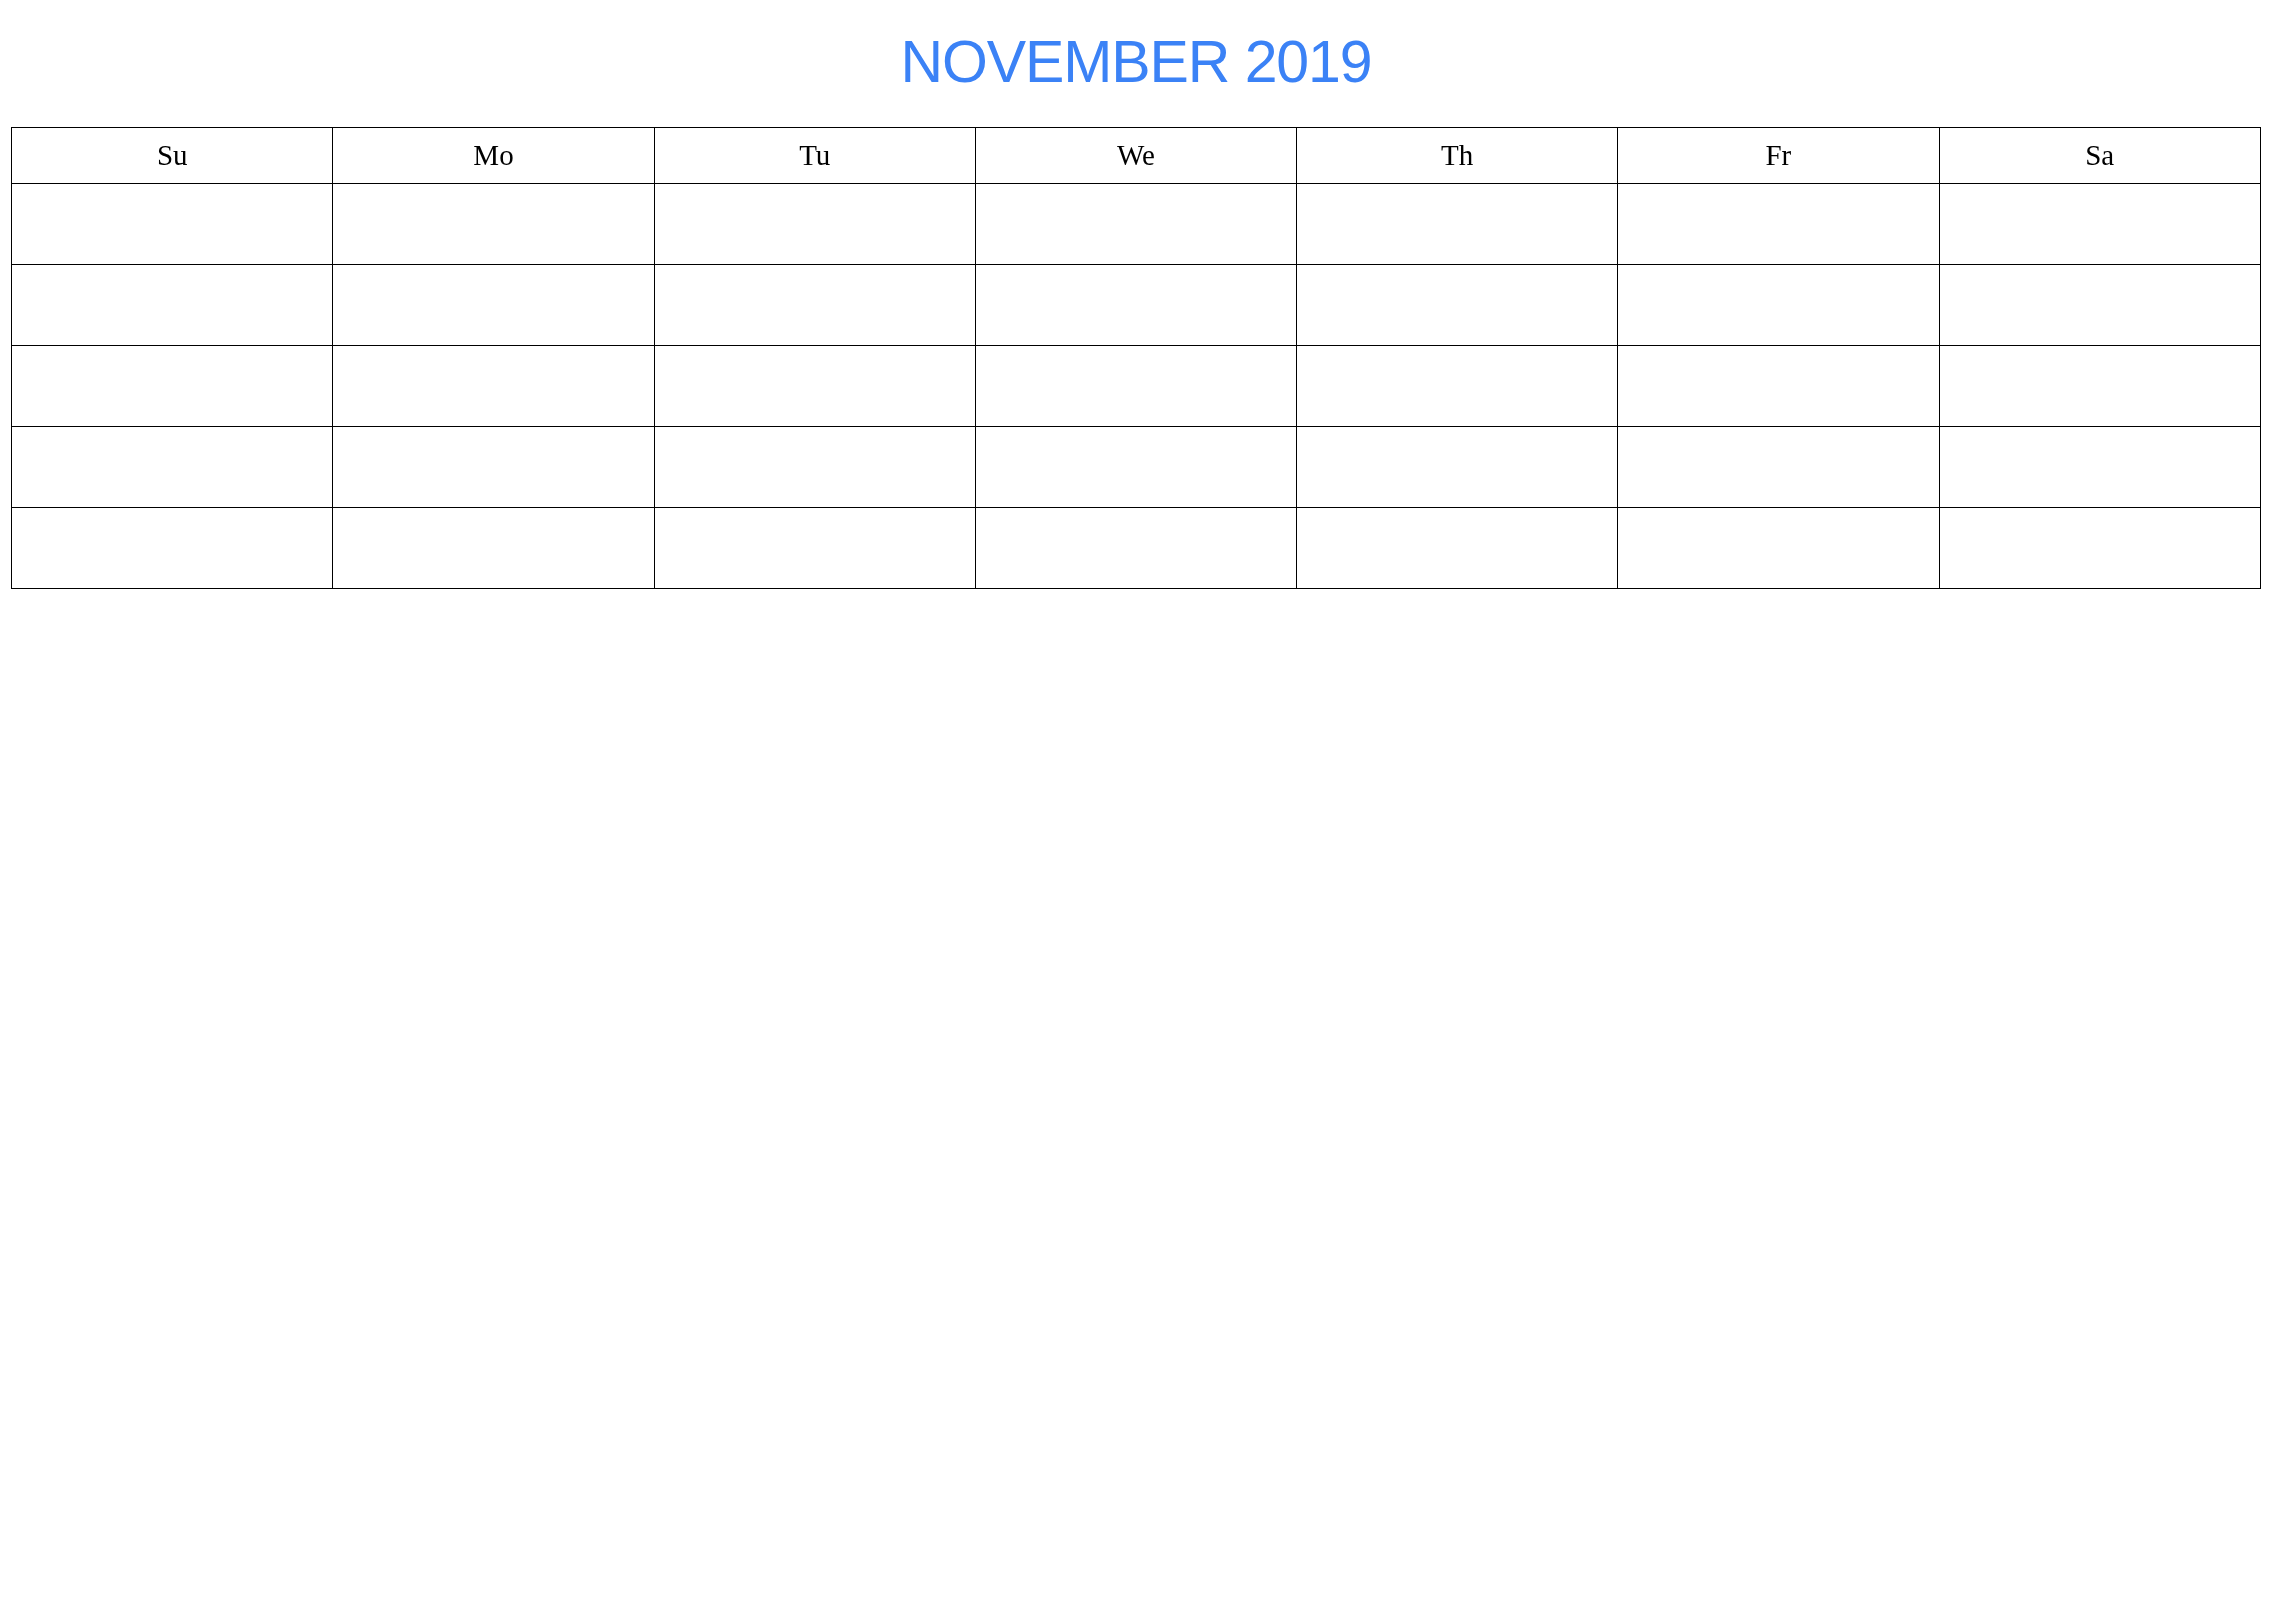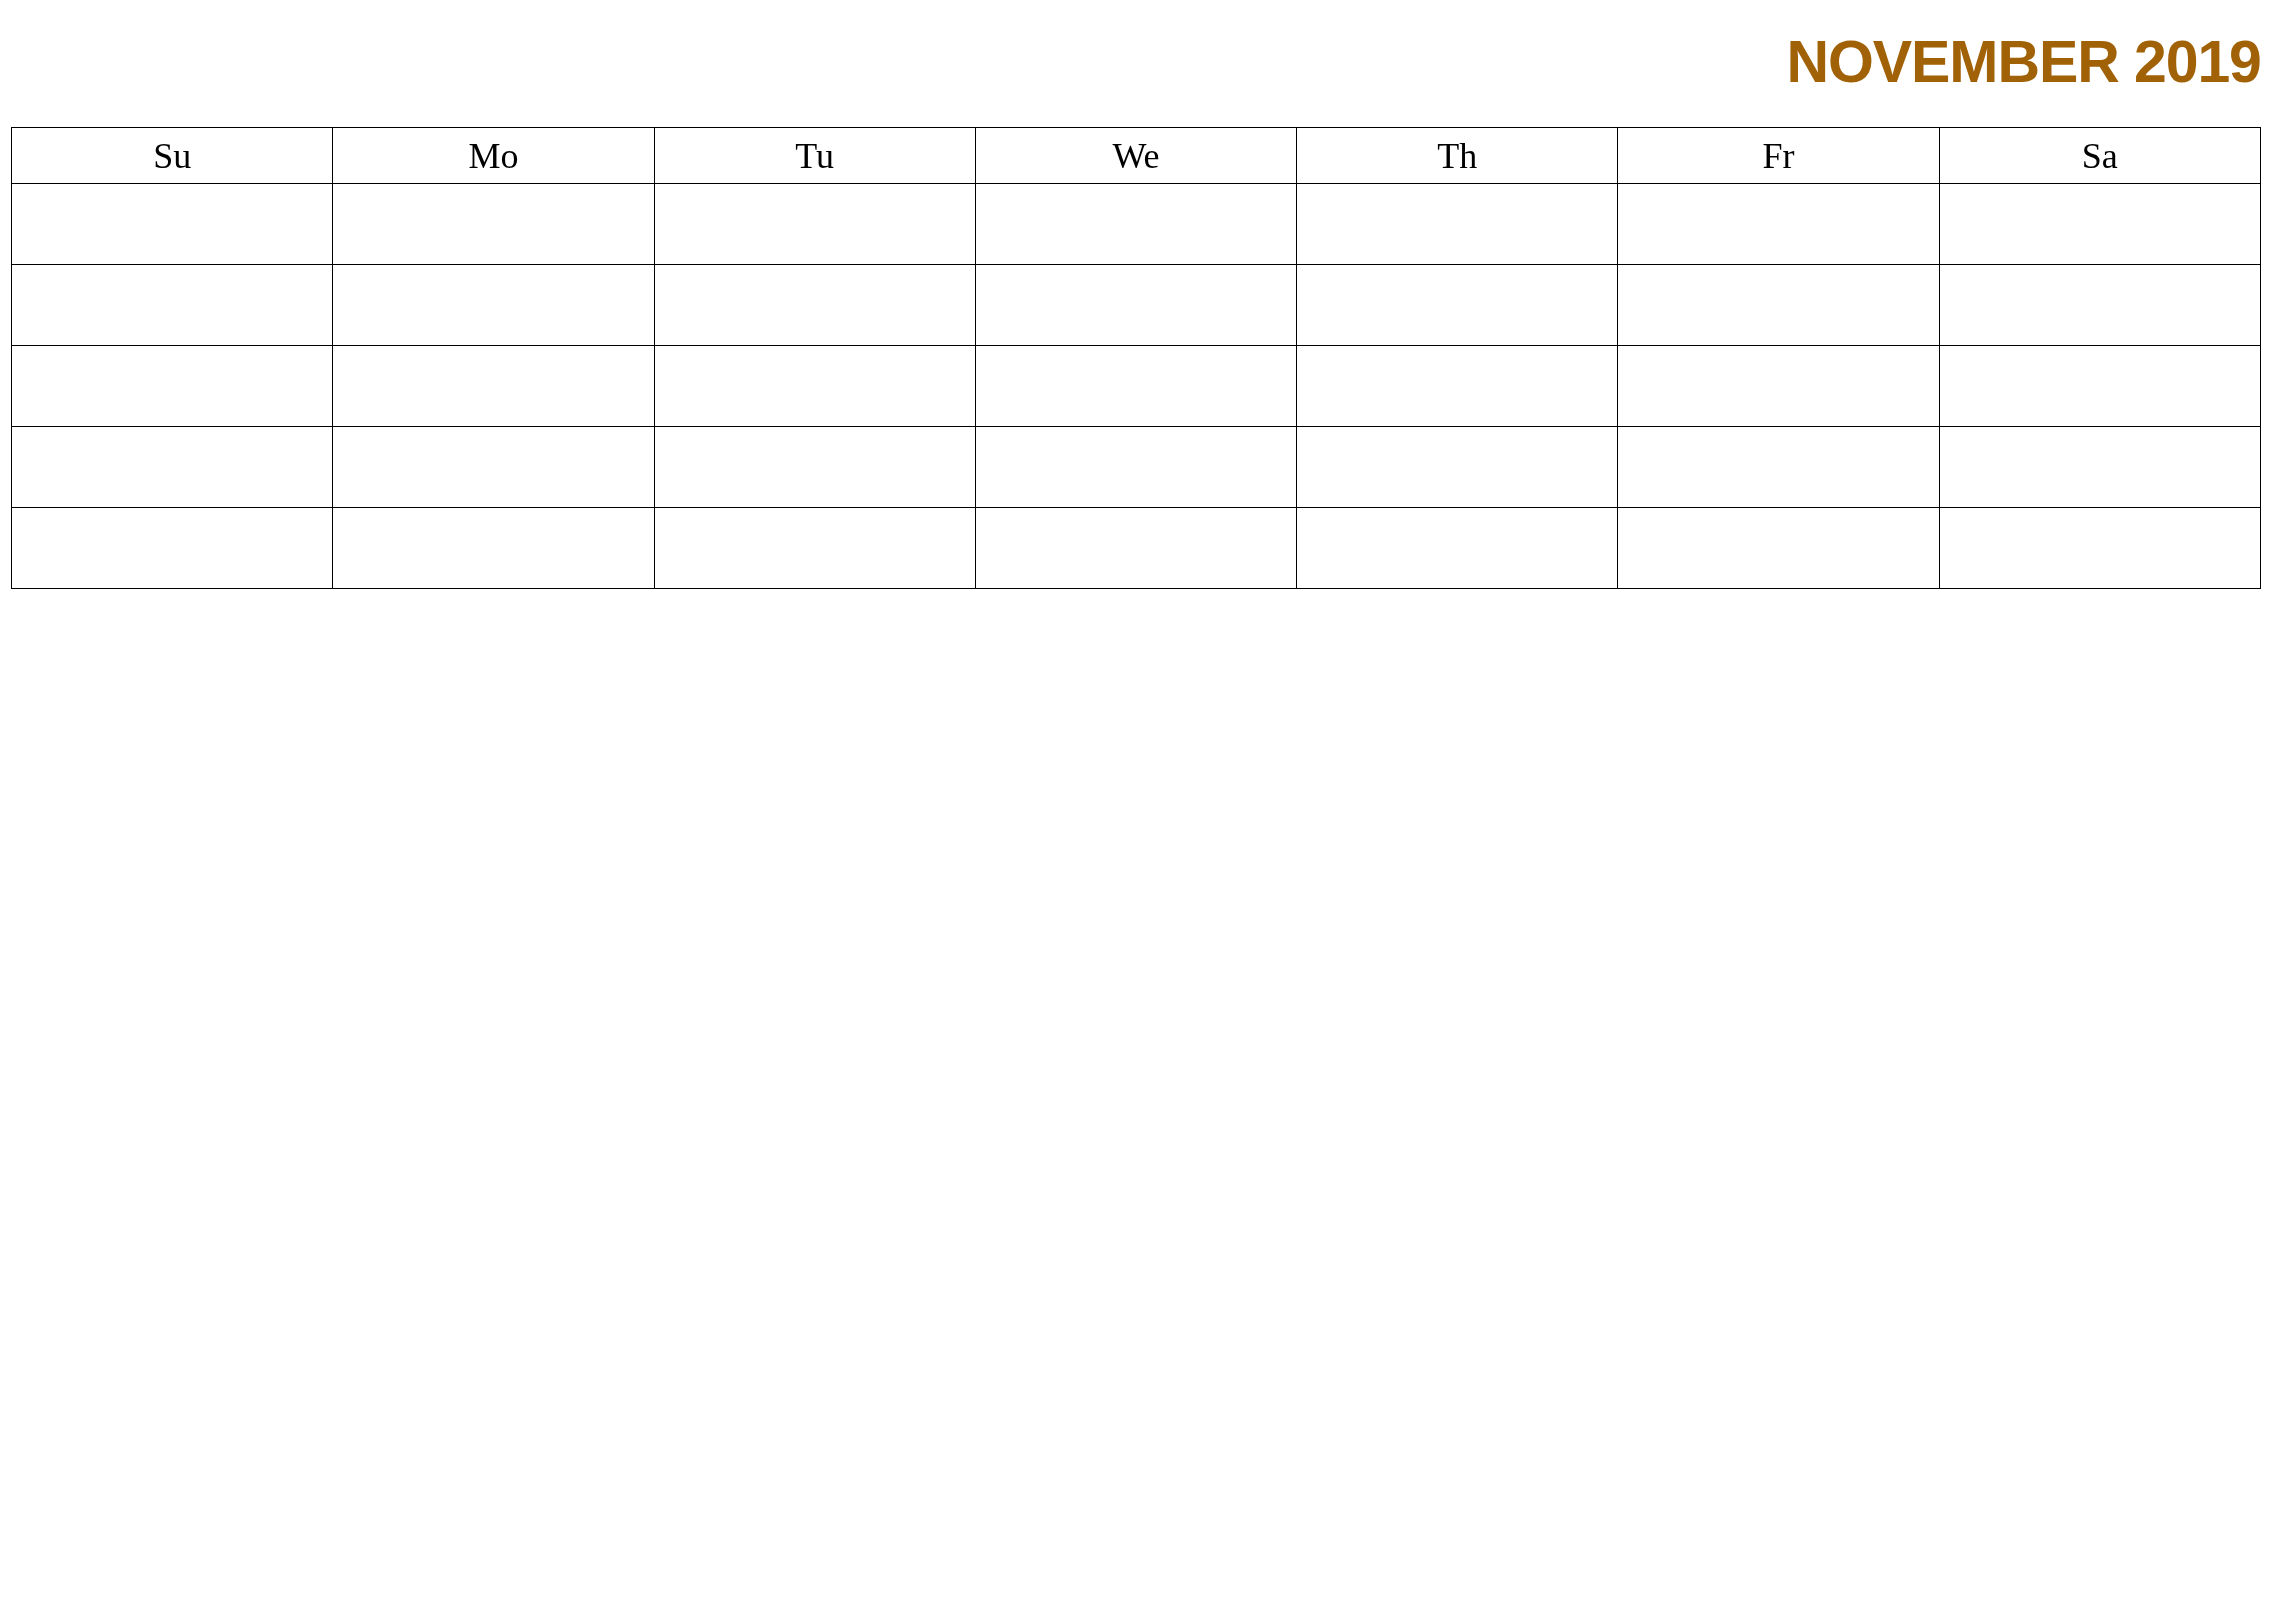--- a/index.html
+++ b/index.html
@@ -7,42 +7,42 @@
       padding: 0;
       box-sizing: border-box;
     }
     body {
       background: #ffffff;
       font-family: "Times New Roman", Times, serif;
       padding: 22.5px 11.2px 34px 11.2px;
     }
     .title {
       font-family: "Arial Black", "Helvetica Neue", Helvetica, Arial, sans-serif;
-      font-weight: 700;
+      font-weight: 400;
       font-size: 59px;
       letter-spacing: -1.1px;
-      text-align: right;
-      color: #a16207;
+      text-align: center;
+      color: #3b82f6;
       margin-top: 5.6px;
       margin-bottom: 31px;
       font-stretch: condensed;
     }
     table.calendar {
       border-collapse: collapse;
       width: 100%;
       table-layout: fixed;
     }
     table.calendar th,
     table.calendar td {
       border: 1.1px solid #000000;
     }
     table.calendar th {
       font-family: "Times New Roman", Times, serif;
       font-weight: 400;
-      font-size: 36px;
+      font-size: 29px;
       text-align: center;
       vertical-align: middle;
       height: 56px;
       color: #000000;
     }
     table.calendar td {
       height: 81px;
     }
     
     table.calendar tbody tr:first-child td {

